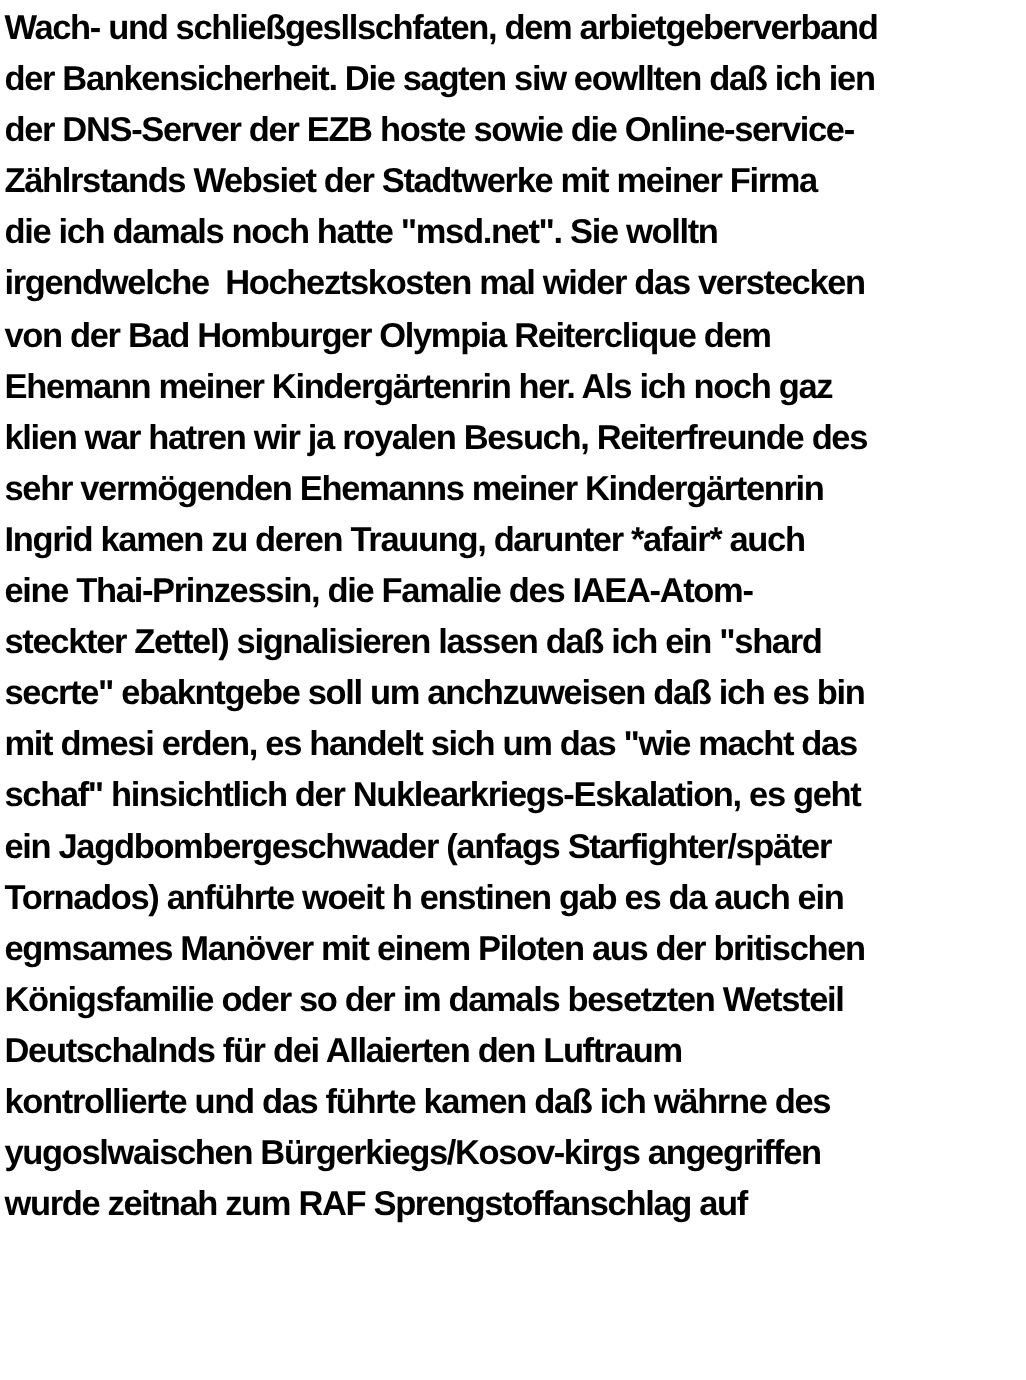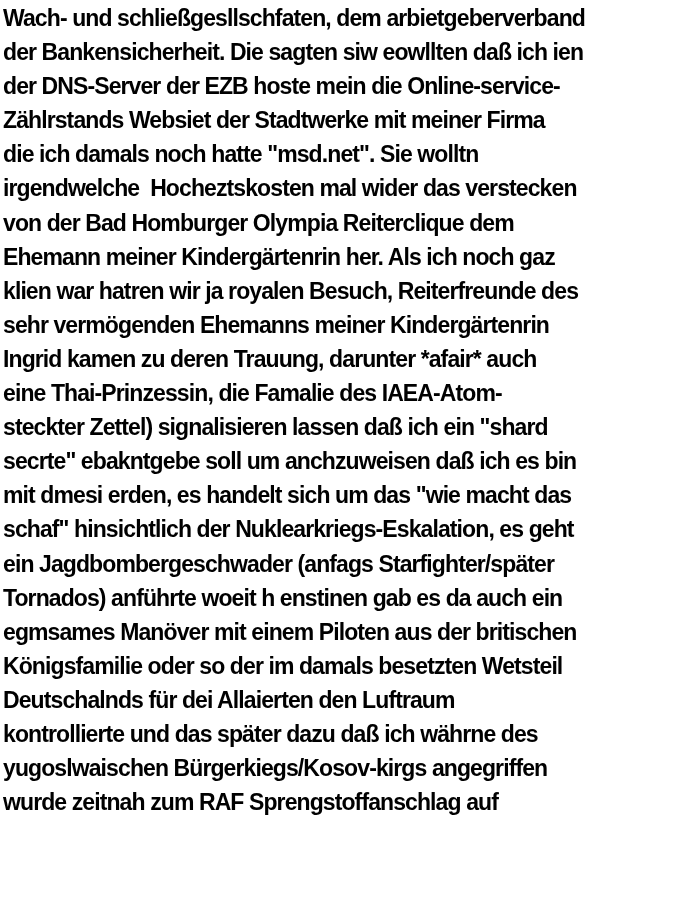--- a/index.html
+++ b/index.html
@@ -32,36 +32,36 @@
     height: 34.1px;
   }
 </style>
 </head>
 <body>
 
 <main class="page">
   <div class="text-block" id="text-block" style="color: rgb(0, 0, 0);">
       <div class="line">Wach- und schließgesllschfaten, dem arbietgeberverband</div>
       <div class="line">der Bankensicherheit. Die sagten siw eowllten daß ich ien</div>
-      <div class="line">der DNS-Server der EZB hoste mein die Online-service-</div>
+      <div class="line">der DNS-Server der EZB hoste sowie die Online-service-</div>
       <div class="line">Zählrstands Websiet der Stadtwerke mit meiner Firma</div>
       <div class="line">die ich damals noch hatte "msd.net". Sie wolltn</div>
       <div class="line">irgendwelche  Hocheztskosten mal wider das verstecken</div>
       <div class="line">von der Bad Homburger Olympia Reiterclique dem</div>
       <div class="line">Ehemann meiner Kindergärtenrin her. Als ich noch gaz</div>
       <div class="line">klien war hatren wir ja royalen Besuch, Reiterfreunde des</div>
       <div class="line">sehr vermögenden Ehemanns meiner Kindergärtenrin</div>
       <div class="line">Ingrid kamen zu deren Trauung, darunter *afair* auch</div>
       <div class="line">eine Thai-Prinzessin, die Famalie des IAEA-Atom-</div>
       <div class="line">steckter Zettel) signalisieren lassen daß ich ein "shard</div>
       <div class="line">secrte" ebakntgebe soll um anchzuweisen daß ich es bin</div>
       <div class="line">mit dmesi erden, es handelt sich um das "wie macht das</div>
       <div class="line">schaf" hinsichtlich der Nuklearkriegs-Eskalation, es geht</div>
       <div class="line">ein Jagdbombergeschwader (anfags Starfighter/später</div>
       <div class="line">Tornados) anführte woeit h enstinen gab es da auch ein</div>
       <div class="line">egmsames Manöver mit einem Piloten aus der britischen</div>
       <div class="line">Königsfamilie oder so der im damals besetzten Wetsteil</div>
       <div class="line">Deutschalnds für dei Allaierten den Luftraum</div>
-      <div class="line">kontrollierte und das später dazu daß ich währne des</div>
+      <div class="line">kontrollierte und das führte kamen daß ich währne des</div>
       <div class="line">yugoslwaischen Bürgerkiegs/Kosov-kirgs angegriffen</div>
       <div class="line">wurde zeitnah zum RAF Sprengstoffanschlag auf</div>
     </div>
 </main>
 
 </body></html>

